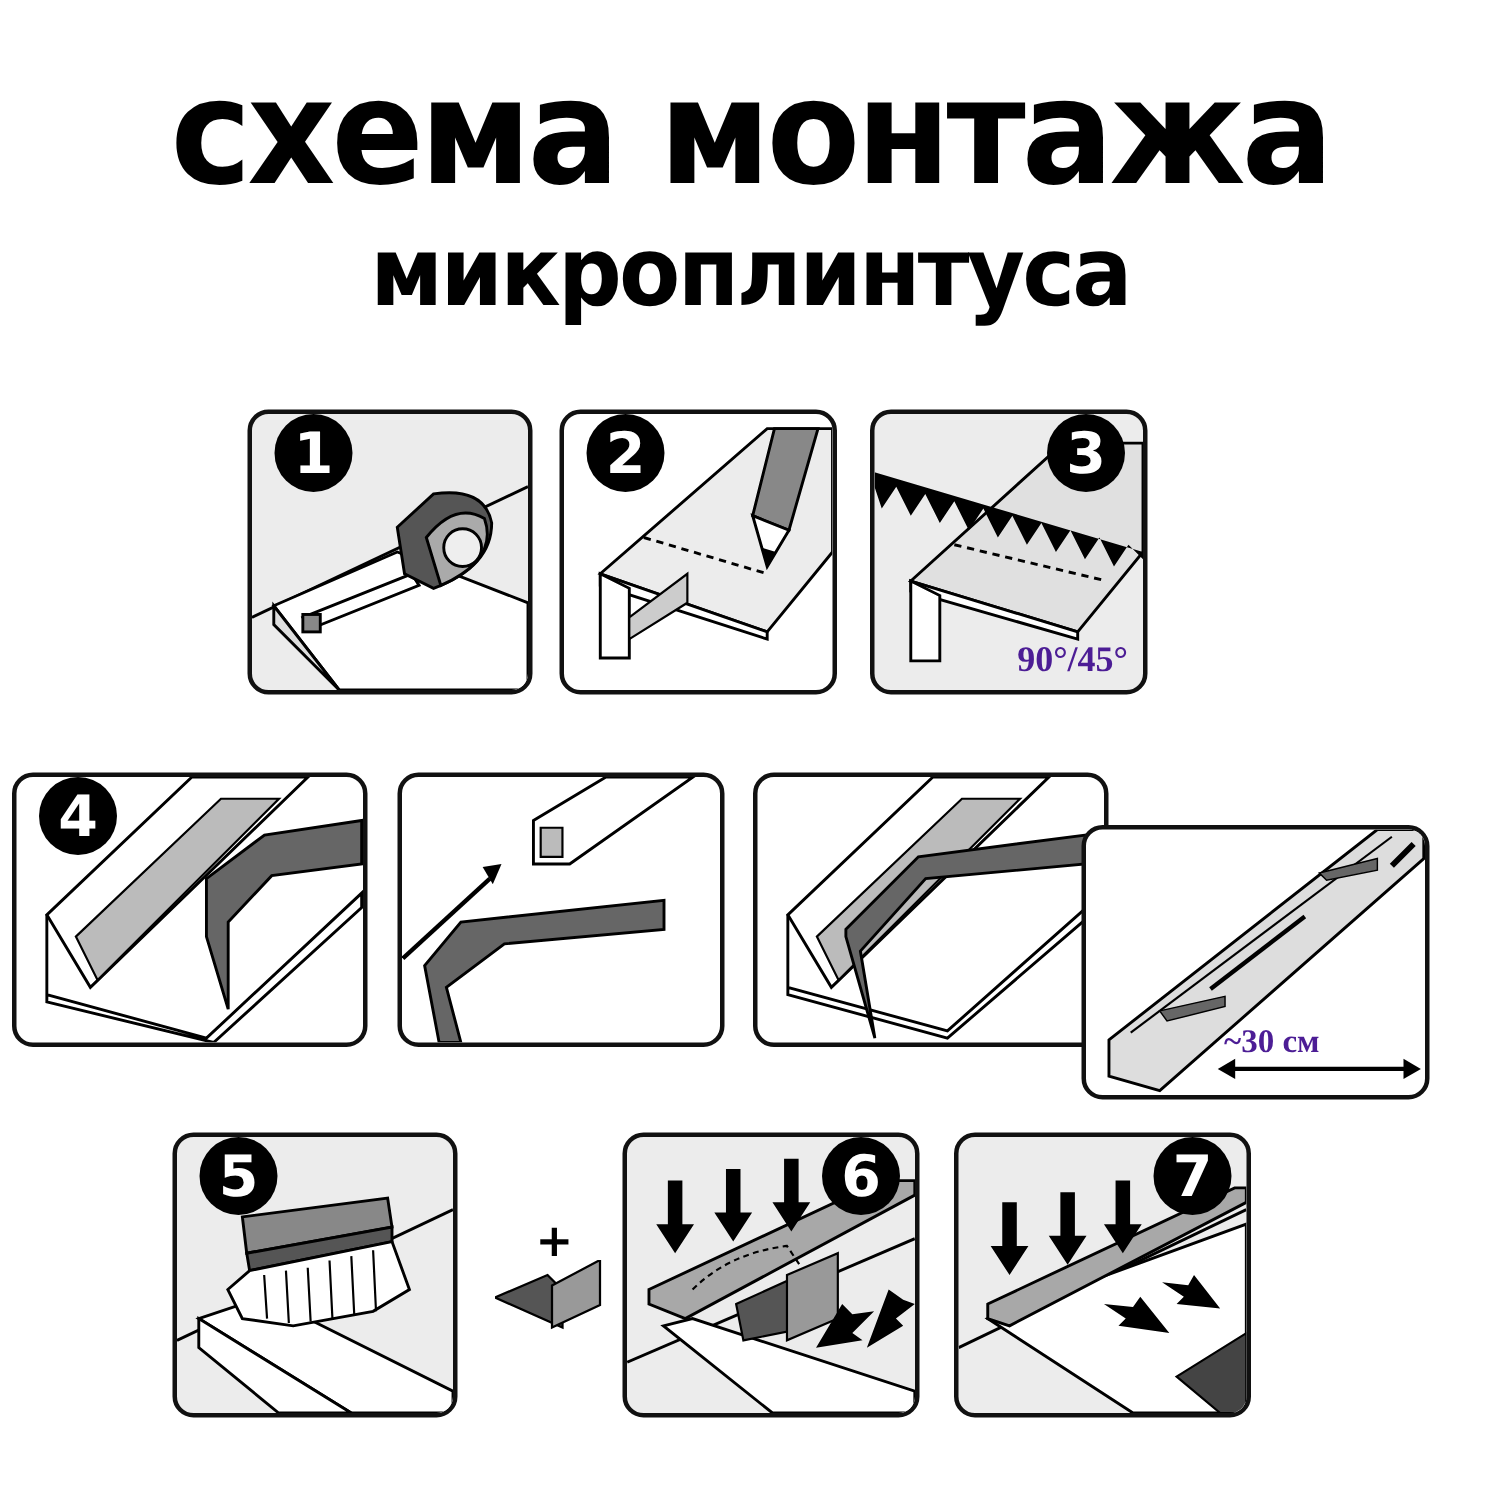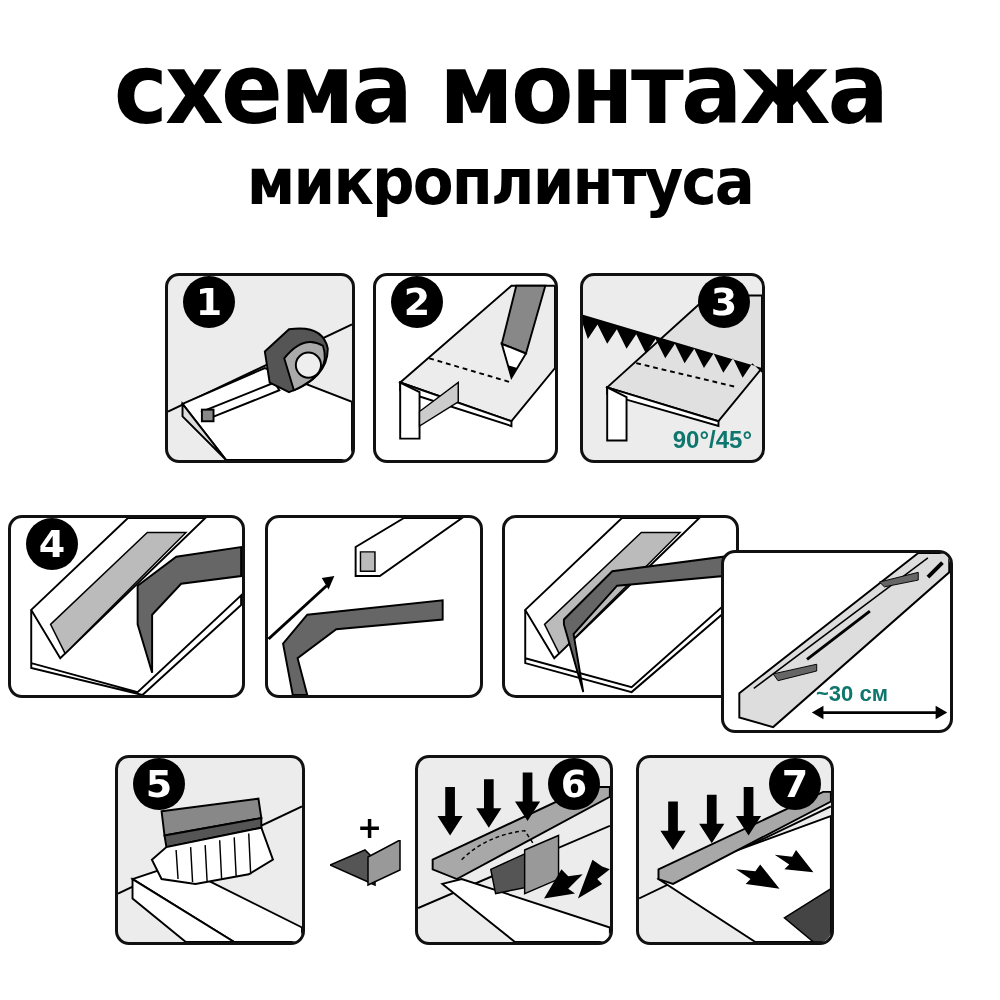--- a/index.html
+++ b/index.html
@@ -3,21 +3,21 @@
 <meta charset="utf-8">
 <style>
   html, body { margin:0; padding:0; background:#fff; }
   body { width:1000px; height:1000px; position:relative; overflow:hidden; font-family:"DejaVu Sans", sans-serif; }
   .title1 { position:absolute; left:0; top:40px; width:1000px; text-align:center; font-weight:bold; font-size:98px; letter-spacing:-3px; color:#000; line-height:1; transform:scaleX(0.93); }
   .title2 { position:absolute; left:0; top:150px; width:1000px; text-align:center; font-weight:bold; font-size:64px; letter-spacing:-2px; color:#000; line-height:1; transform:scaleX(0.93); }
   .panel { position:absolute; border:3px solid #111; border-radius:14px; background:#fff; overflow:hidden; box-sizing:border-box; }
   .panel.gray { background:#ececec; }
   .panel svg { position:absolute; left:0; top:0; width:100%; height:100%; }
   .badge { position:absolute; width:52px; height:52px; border-radius:50%; background:#000; color:#fff; font-weight:bold; font-size:38px; text-align:center; line-height:52px; z-index:2; }
-  .label { position:absolute; font-weight:bold; color:#0f766e; font-family:Liberation Sans, sans-serif; }
+  .label { position:absolute; font-weight:bold; color:#4c1d95; font-family:Liberation Serif, serif; }
   .plus { position:absolute; font-weight:bold; font-size:30px; color:#000; }
 </style>
 </head>
 <body>
 
 <div class="title1">схема монтажа</div>
 <div class="title2">микроплинтуса</div>
 
 <div class="panel gray" style="left:165px;top:273px;width:190px;height:190px;">
   <svg viewBox="0 0 190 190">

